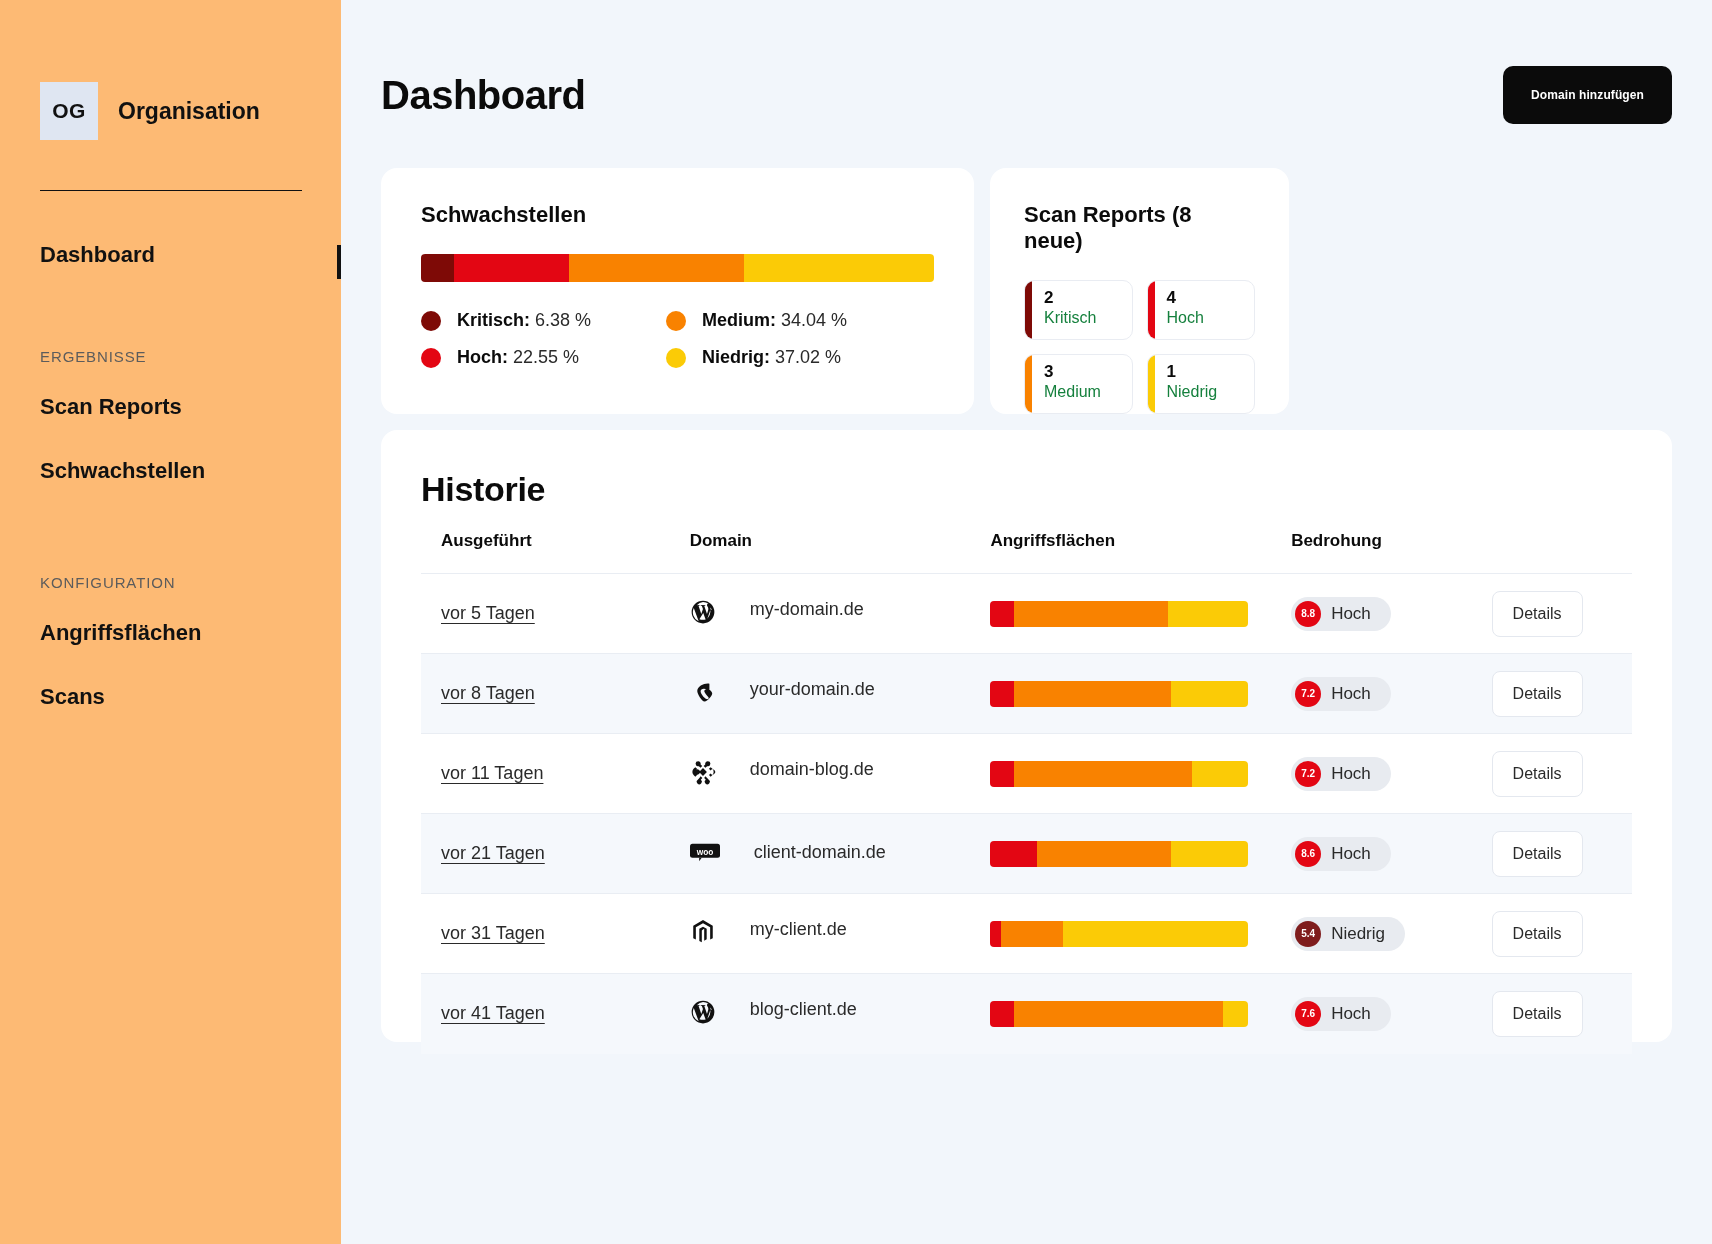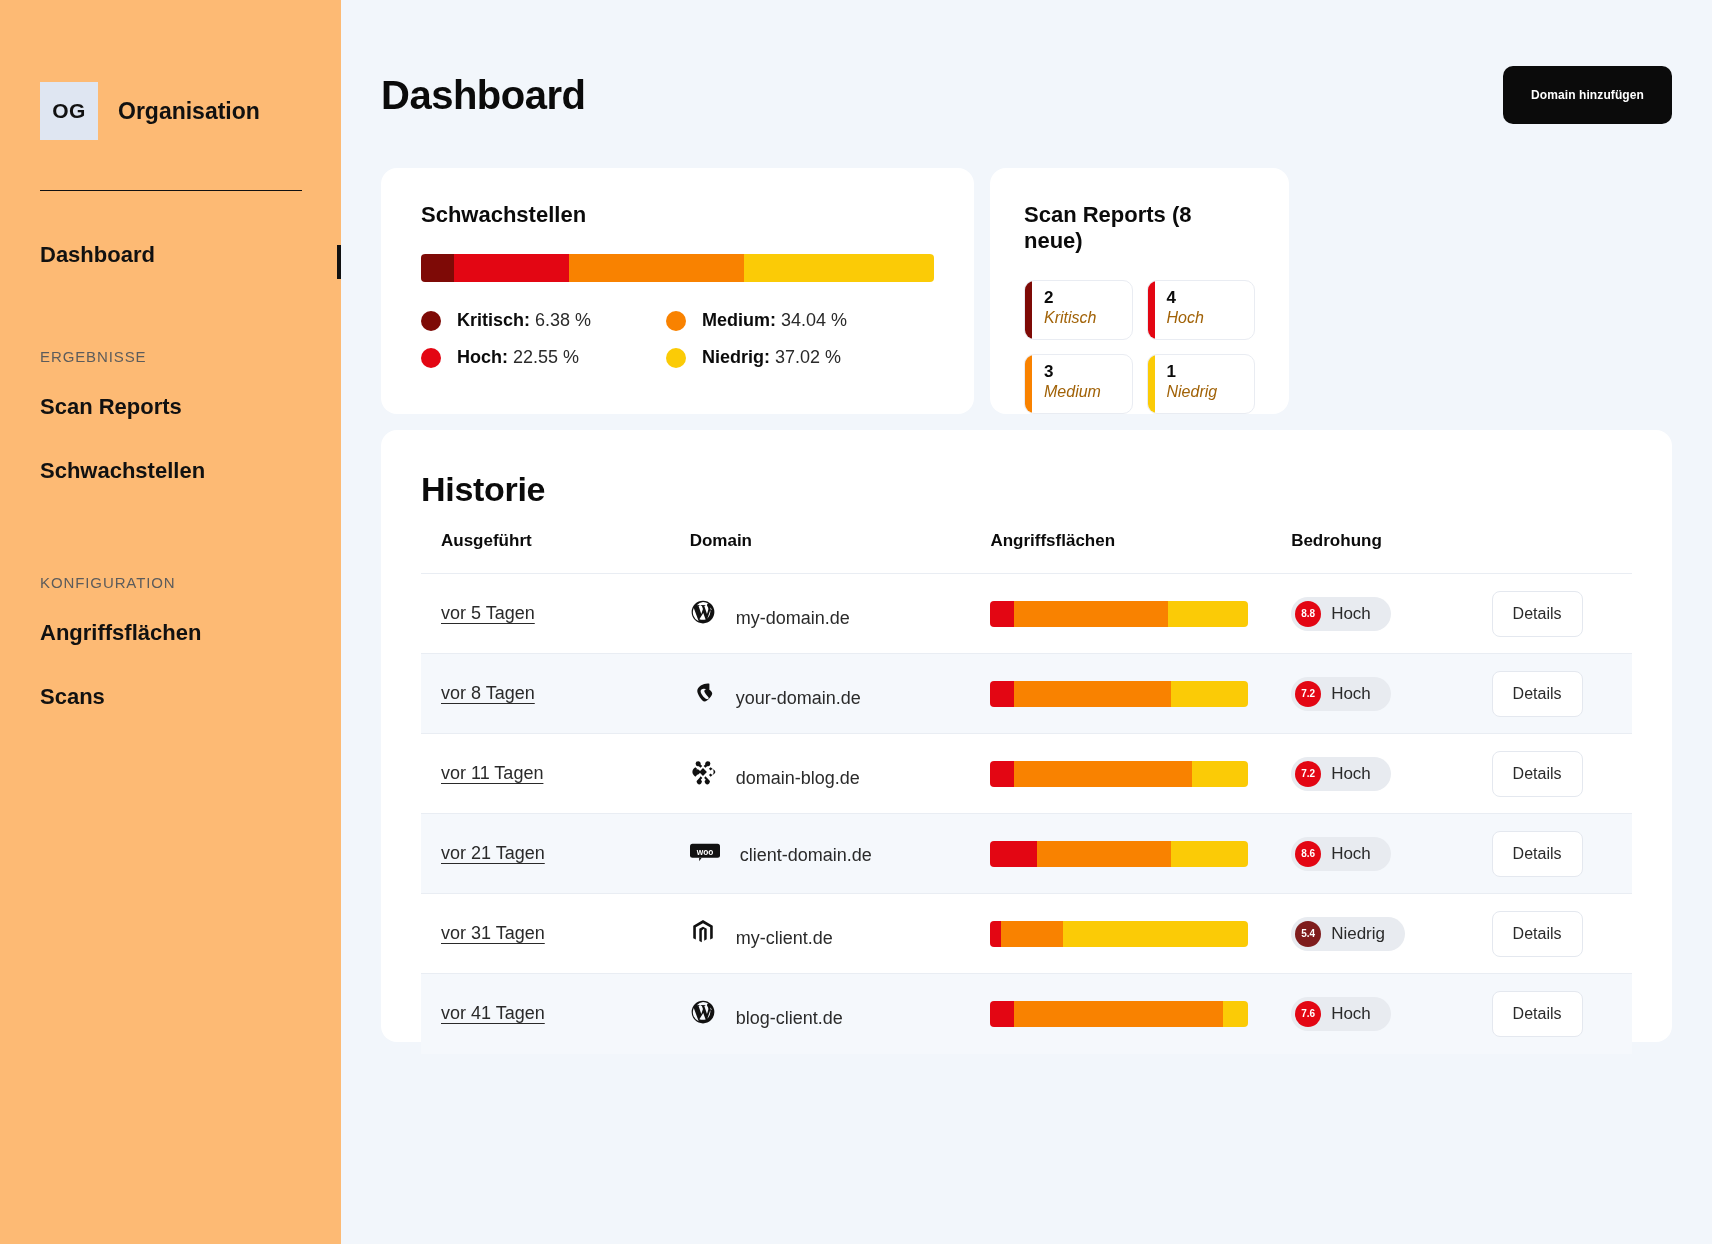--- a/index.html
+++ b/index.html
@@ -96,21 +96,21 @@
     display: grid; grid-template-columns: 1fr 1fr;
     gap: 14px; margin-top: 26px;
   }
   .scan-chip {
     border: 1px solid #e9ecf2; border-radius: 10px;
     height: 60px; display: flex; overflow: hidden; background: #fff;
   }
   .scan-chip .stripe { width: 7px; flex: 0 0 7px; }
   .scan-chip .chip-body { padding: 7px 0 0 12px; }
   .chip-count { font-size: 17px; font-weight: 700; color: #0b0b0b; line-height: 1.15; }
-  .chip-label { font-size: 16px; color: #a16207; line-height: 1.2; font-style: italic; }
+  .chip-label { font-size: 16px; color: #15803d; line-height: 1.2; }
 
   
   .threat-date { font-size: 18px; color: #2a2a2a; margin-top: 16px; }
   .threat-chart { margin-top: 4px; }
 
   
   .history-card {
     background: #fff; border-radius: 16px;
     margin-top: 16px; padding: 40px 40px 30px 40px;
     height: 612px;
@@ -126,21 +126,21 @@
   table.history tbody tr.alt { background: #f5f8fc; }
   .col-run { width: 268px; padding-left: 20px !important; }
   .col-domain { width: 300px; }
   .col-surface { width: 300px; }
   .col-threat { width: 200px; }
   .col-act { width: 140px; }
   .run-link {
     font-size: 18px; color: #2a2a2a;
     text-decoration: underline; text-underline-offset: 4px; cursor: pointer;
   }
-  .domain-cell { display: flex; align-items: flex-end; gap: 20px; }
+  .domain-cell { display: flex; align-items: flex-start; gap: 34px; }
   .domain-name { font-size: 18px; color: #2a2a2a; }
   .surface-bar { display: flex; height: 26px; border-radius: 4px; overflow: hidden; width: 258px; }
   .threat-pill {
     display: inline-flex; align-items: center; gap: 10px;
     background: #e8ebf0; border-radius: 999px;
     padding: 4px 20px 4px 4px; height: 34px;
   }
   .score-dot {
     width: 26px; height: 26px; border-radius: 50%;
     color: #fff; font-size: 10px; font-weight: 700;

